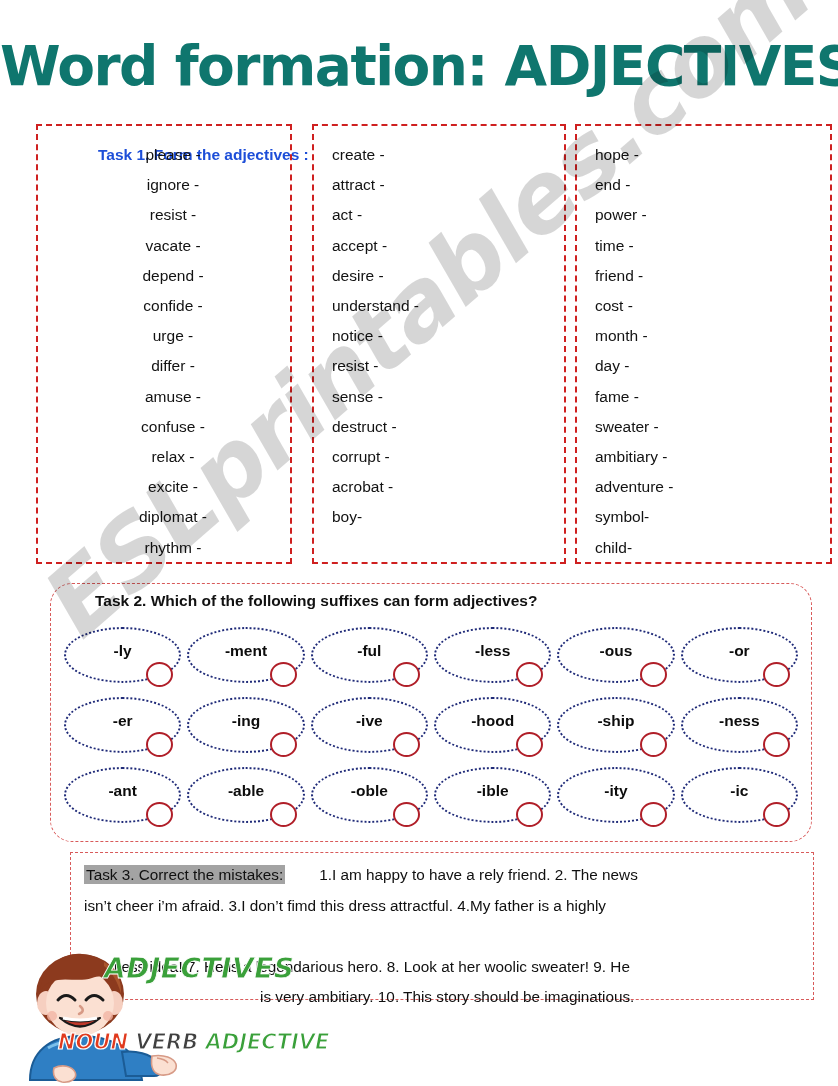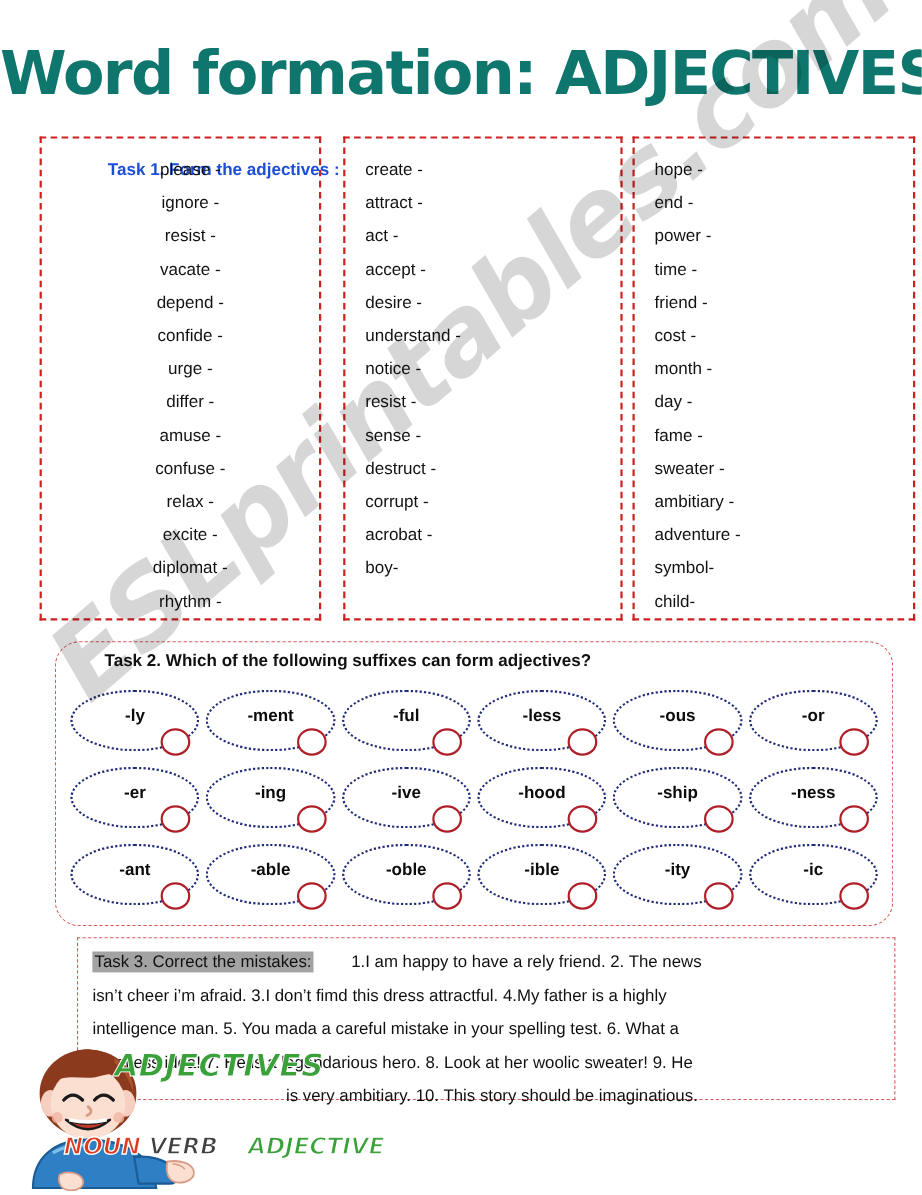--- a/index.html
+++ b/index.html
@@ -220,21 +220,21 @@
     font-size: 21px;
     font-weight: bold;
     font-style: italic;
     letter-spacing: 0px;
     z-index: 8;
     white-space: nowrap;
     -webkit-text-stroke: 1.2px #ffffff;
   }
   #nvadj-text .w-noun { color: #e03a1e; }
   #nvadj-text .w-verb { color: #404040; }
-  #nvadj-text .w-adjective { color: #3aa03a; margin-left: 20px; }
+  #nvadj-text .w-adjective { color: #3aa03a; }
 </style>
 </head>
 <body>
 
 <div id="page">
 
   <div id="watermark">
     <span>ESLprintables.com</span>
   </div>
 
@@ -383,21 +383,21 @@
         <span class="oval-check"></span>
       </div>
     </div>
 
   </div>
 
   <div id="task3-box"></div>
   <div id="task3-text">
     <span id="task3-heading">Task 3. Correct the mistakes:</span><span class="gap-sm"></span><span>1.I am happy to have a rely friend. 2. The news</span><br>
     <span>isn’t cheer i’m afraid. 3.I don’t fimd this dress attractful.  4.My father is a highly</span><br>
-    <span>intelligence man. 5. You mada a careful mistake in your spelling test. 6. What a</span><br>
+    <br>
     <span>creatless idea! 7.  He is a legendarious hero. 8. Look at her woolic sweater! 9. He</span><br>
     <span class="gap-lg"></span><span>is very ambitiary. 10. This story should be imaginatious.</span>
   </div>
 
   <svg id="clipart" viewBox="0 0 290 135">
 
     <ellipse cx="62" cy="46" rx="44" ry="40" fill="#8c3a1e"></ellipse>
 
     <ellipse cx="28" cy="55" rx="9" ry="12" fill="#f6cfc0"></ellipse>
     <ellipse cx="96" cy="55" rx="9" ry="12" fill="#f6cfc0"></ellipse>

